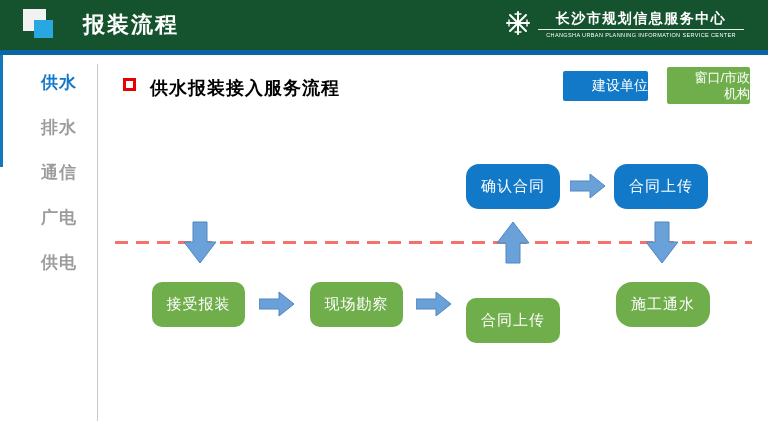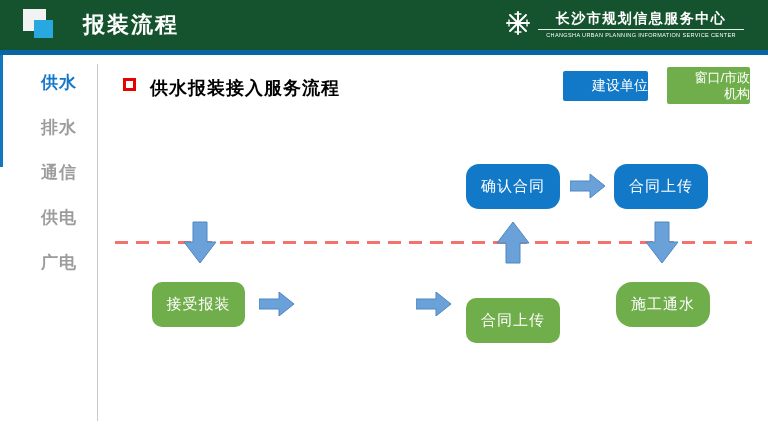--- a/index.html
+++ b/index.html
@@ -133,41 +133,42 @@
       </div>
     </div>
   </div>
   <div class="header-underline"></div>
 
   <div class="left-accent"></div>
   <div class="sidebar">
     <div class="side-item active">供水</div>
     <div class="side-item">排水</div>
     <div class="side-item">通信</div>
+    <div class="side-item">广电</div>
     <div class="side-item">供电</div>
-    <div class="side-item">广电</div>
   </div>
   <div class="side-divider"></div>
 
   <div class="bullet"></div>
   <div class="section-title">供水报装接入服务流程</div>
 
   <div class="legend-chip legend-blue">
     <span>建设单位</span>
   </div>
   <div class="legend-chip legend-green">
     <span>窗口/市政</span>
     <span>机构</span>
   </div>
 
   <div class="dash-line"></div>
 
   <div class="node node-blue n-confirm">确认合同</div>
   <div class="node node-blue n-handle">合同上传</div>
   <div class="node node-green n-accept">接受报装</div>
+  <div class="node node-green n-survey">现场勘察</div>
   <div class="node node-green n-upload">合同上传</div>
   <div class="node node-green n-complete">施工通水</div>
 
   <svg class="arrow ar-1" width="36" height="26" viewBox="0 0 36 26">
     <polygon points="0,8 20,8 20,1 35,13 20,25 20,18 0,18" fill="#6ba1d9" stroke="#4f87c0" stroke-width="1"></polygon>
   </svg>
   <svg class="arrow ar-2" width="36" height="26" viewBox="0 0 36 26">
     <polygon points="0,8 20,8 20,1 35,13 20,25 20,18 0,18" fill="#6ba1d9" stroke="#4f87c0" stroke-width="1"></polygon>
   </svg>
   <svg class="arrow ar-3" width="36" height="26" viewBox="0 0 36 26">

